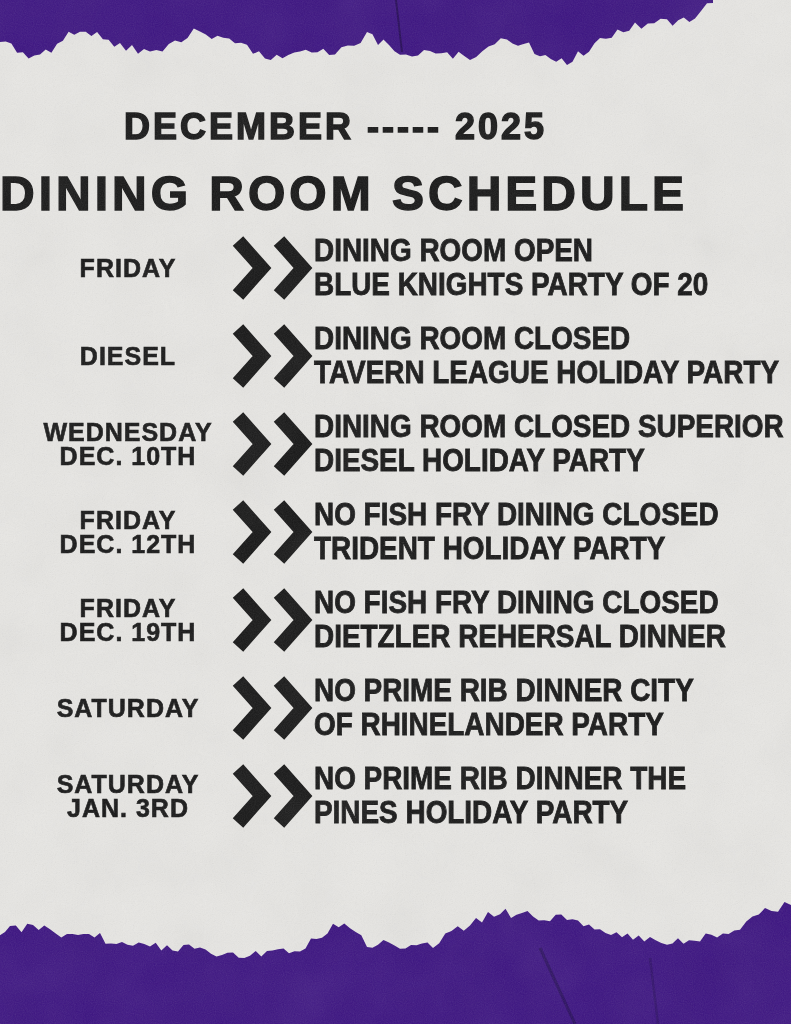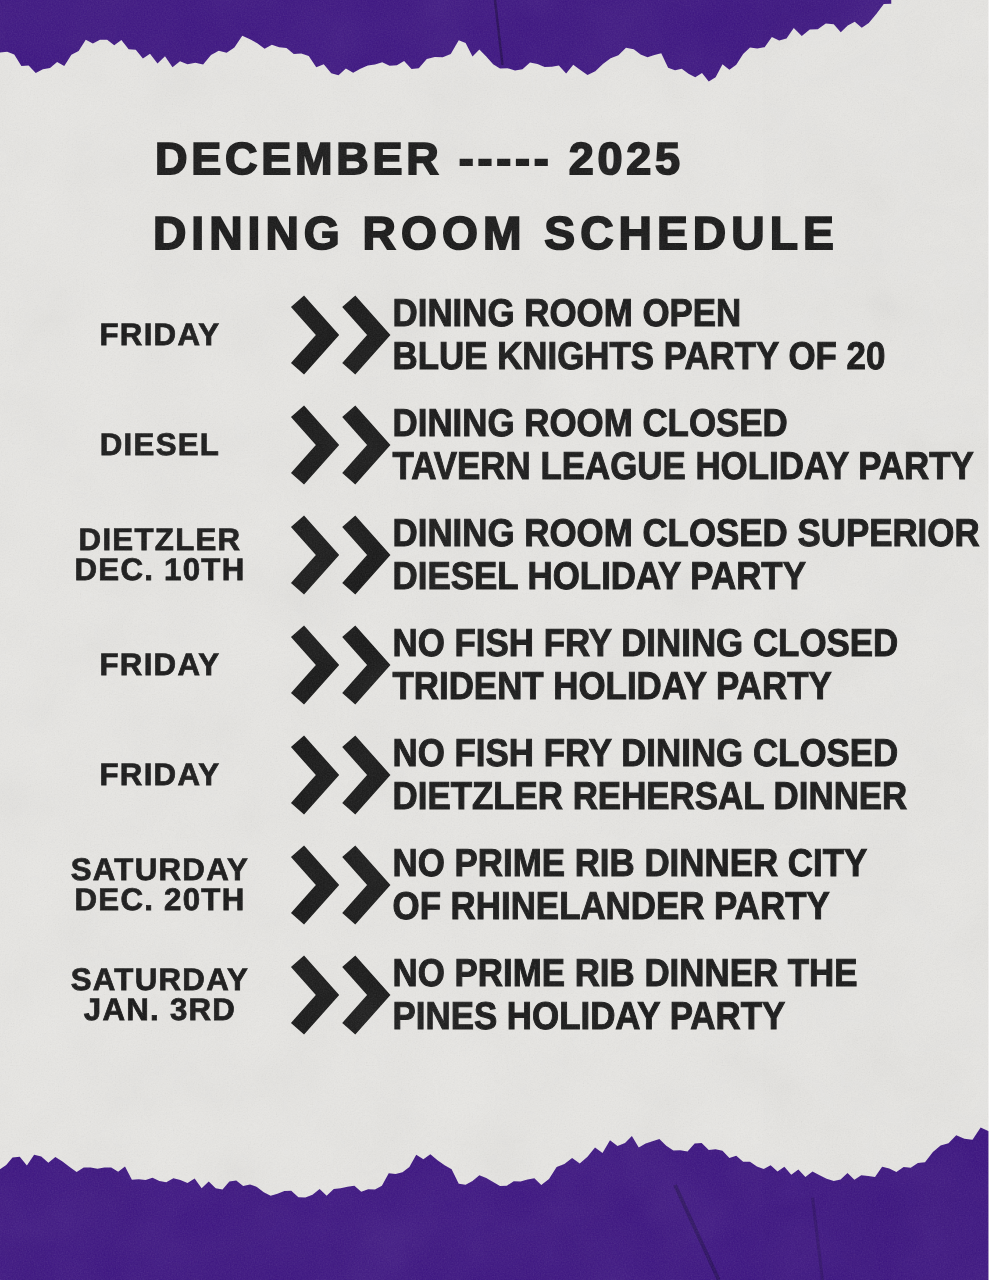--- a/index.html
+++ b/index.html
@@ -22,21 +22,21 @@
   }
   svg.noise{pointer-events:none;z-index:5;}
   .content{position:absolute;left:0;top:0;width:671px;height:1024px;z-index:2;}
   .title1,.title2{
     position:absolute;left:0;right:0;text-align:center;
     font-weight:bold;
     -webkit-text-stroke:1.4px var(--ink);
     white-space:nowrap;
   }
   .title1{top:106px;font-size:36px;letter-spacing:3px;}
-  .title2{top:166px;font-size:37px;letter-spacing:4px;text-align:right;}
+  .title2{top:166px;font-size:48px;letter-spacing:4px;text-align:right;}
   .schedule{
     position:absolute;top:224px;left:30px;right:22px;
     display:flex;flex-direction:column;
   }
   .row{
     height:88px;
     display:grid;
     grid-template-columns:196px 88px 1fr;
     align-items:center;
   }
@@ -107,77 +107,78 @@
       </svg>
     </div>
     <div class="desc">
       <div>DINING ROOM CLOSED</div>
       <div>TAVERN LEAGUE HOLIDAY PARTY</div>
     </div>
   </div>
 
   <div class="row">
     <div class="day">
-      <div>DIETZLER</div>
+      <div>WEDNESDAY</div>
       <div>DEC. 10TH</div>
     </div>
     <div class="chev">
       <svg width="40" height="68" viewBox="0 0 40 68">
         <path d="M6 7 L30 34 L6 61" fill="none" stroke="#141414" stroke-width="14" stroke-linejoin="miter" stroke-linecap="butt"></path>
       </svg>
       <svg width="40" height="68" viewBox="0 0 40 68">
         <path d="M6 7 L30 34 L6 61" fill="none" stroke="#141414" stroke-width="14" stroke-linejoin="miter" stroke-linecap="butt"></path>
       </svg>
     </div>
     <div class="desc">
       <div>DINING ROOM CLOSED SUPERIOR</div>
       <div>DIESEL HOLIDAY PARTY</div>
     </div>
   </div>
 
   <div class="row">
     <div class="day">
       <div>FRIDAY</div>
+      <div>DEC. 12TH</div>
     </div>
     <div class="chev">
       <svg width="40" height="68" viewBox="0 0 40 68">
         <path d="M6 7 L30 34 L6 61" fill="none" stroke="#141414" stroke-width="14" stroke-linejoin="miter" stroke-linecap="butt"></path>
       </svg>
       <svg width="40" height="68" viewBox="0 0 40 68">
         <path d="M6 7 L30 34 L6 61" fill="none" stroke="#141414" stroke-width="14" stroke-linejoin="miter" stroke-linecap="butt"></path>
       </svg>
     </div>
     <div class="desc">
       <div>NO FISH FRY DINING CLOSED</div>
       <div>TRIDENT HOLIDAY PARTY</div>
     </div>
   </div>
 
   <div class="row">
     <div class="day">
       <div>FRIDAY</div>
+      <div>DEC. 19TH</div>
     </div>
     <div class="chev">
       <svg width="40" height="68" viewBox="0 0 40 68">
         <path d="M6 7 L30 34 L6 61" fill="none" stroke="#141414" stroke-width="14" stroke-linejoin="miter" stroke-linecap="butt"></path>
       </svg>
       <svg width="40" height="68" viewBox="0 0 40 68">
         <path d="M6 7 L30 34 L6 61" fill="none" stroke="#141414" stroke-width="14" stroke-linejoin="miter" stroke-linecap="butt"></path>
       </svg>
     </div>
     <div class="desc">
       <div>NO FISH FRY DINING CLOSED</div>
       <div>DIETZLER REHERSAL DINNER</div>
     </div>
   </div>
 
   <div class="row">
     <div class="day">
       <div>SATURDAY</div>
-      <div>DEC. 20TH</div>
     </div>
     <div class="chev">
       <svg width="40" height="68" viewBox="0 0 40 68">
         <path d="M6 7 L30 34 L6 61" fill="none" stroke="#141414" stroke-width="14" stroke-linejoin="miter" stroke-linecap="butt"></path>
       </svg>
       <svg width="40" height="68" viewBox="0 0 40 68">
         <path d="M6 7 L30 34 L6 61" fill="none" stroke="#141414" stroke-width="14" stroke-linejoin="miter" stroke-linecap="butt"></path>
       </svg>
     </div>
     <div class="desc">

